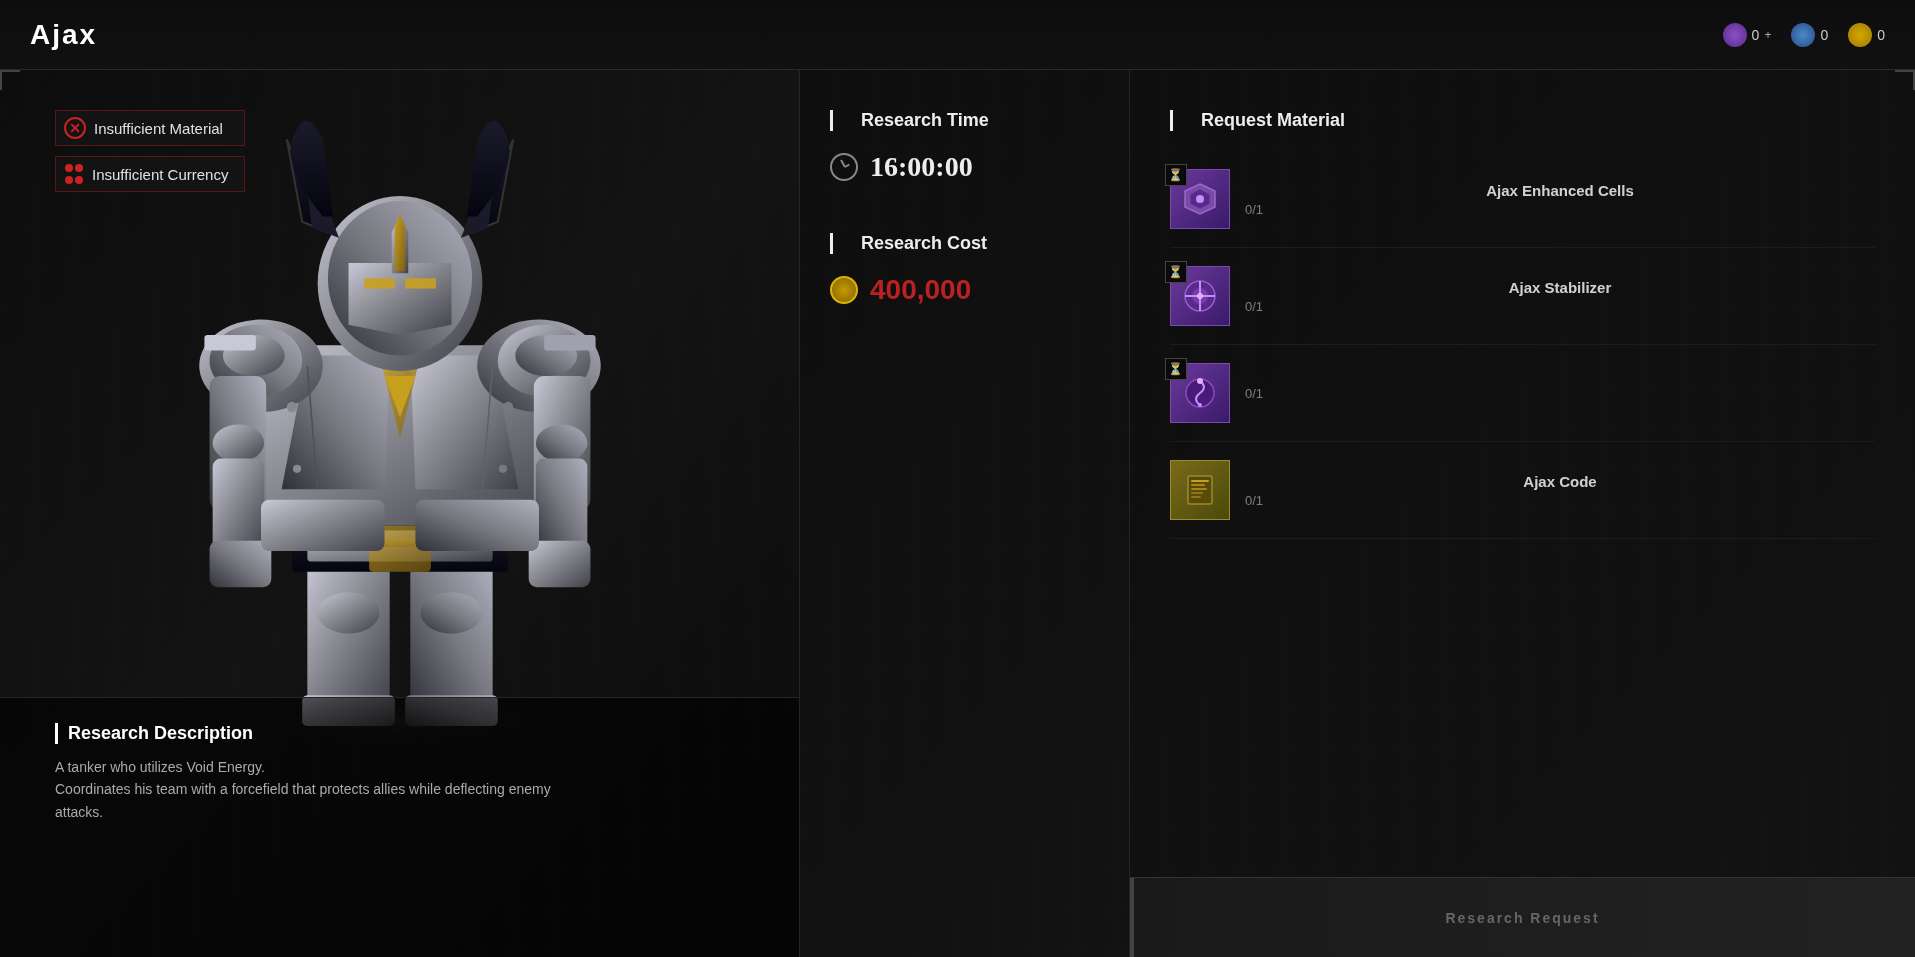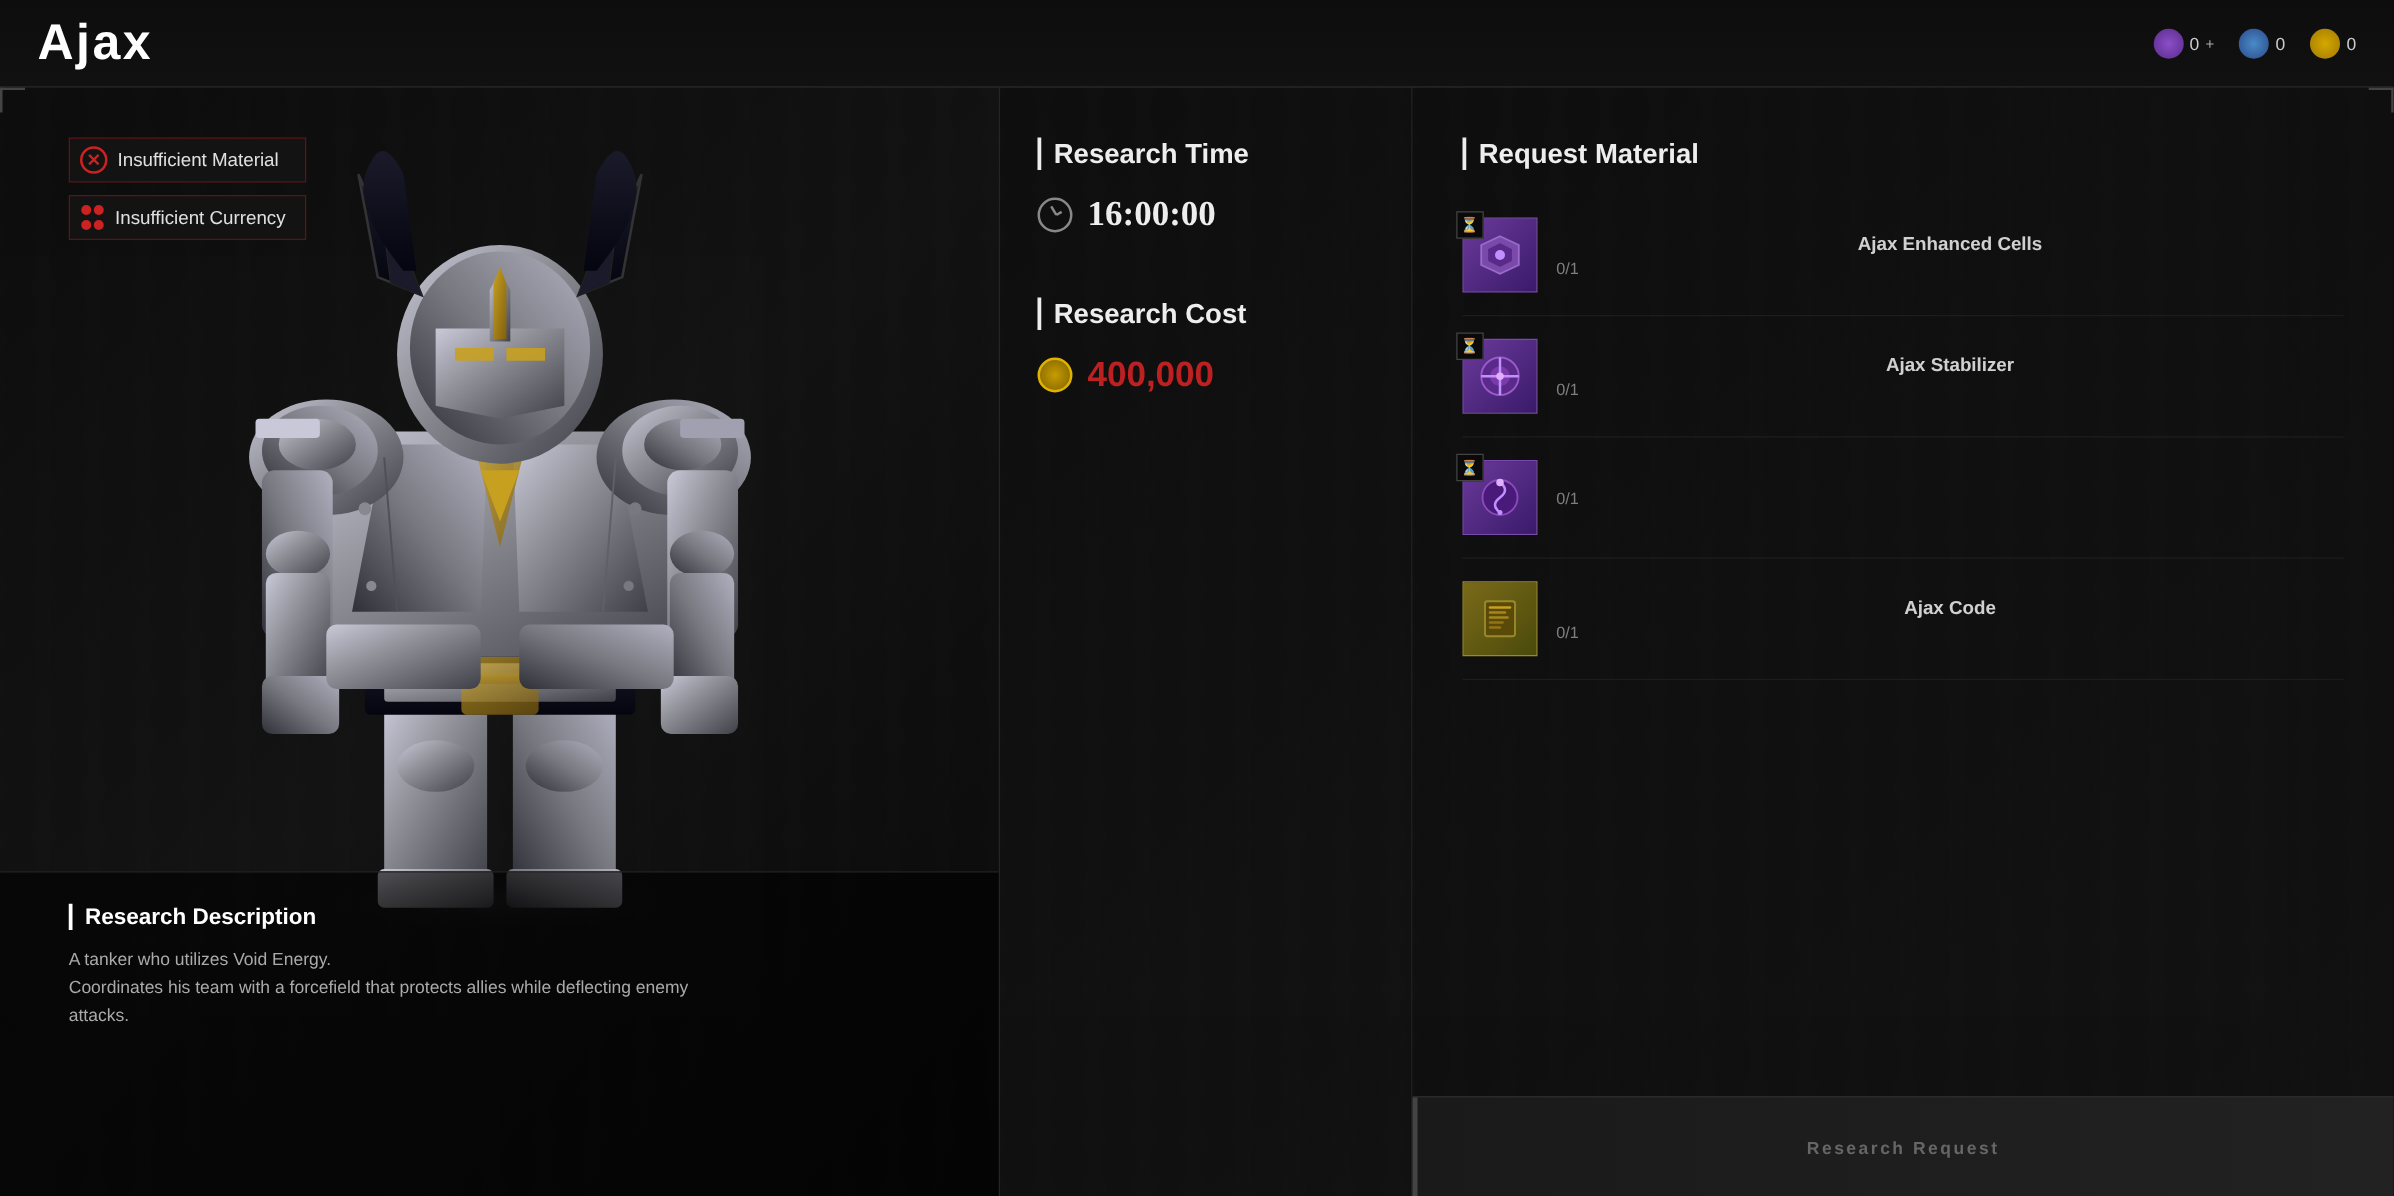--- a/index.html
+++ b/index.html
@@ -33,21 +33,21 @@
       height: 70px;
       background: linear-gradient(to bottom, #0d0d0d, #111);
       border-bottom: 1px solid #2a2a2a;
       display: flex;
       align-items: center;
       padding: 0 30px;
       z-index: 10;
     }
 
     .header-title {
-      font-size: 40px;
+      font-size: 28px;
       font-weight: bold;
       color: #ffffff;
       letter-spacing: 2px;
     }
 
     .header-resources {
       margin-left: auto;
       display: flex;
       align-items: center;
       gap: 20px;
@@ -216,26 +216,26 @@
       top: 70px;
       left: 800px;
       width: 330px;
       bottom: 0;
       background: linear-gradient(135deg, #0f0f0f 0%, #131313 100%);
       border-right: 1px solid #252525;
       padding: 40px 30px;
     }
 
     .section-label {
-      font-size: 22px;
+      font-size: 18px;
       font-weight: bold;
       color: #ffffff;
       margin-bottom: 20px;
       border-left: 3px solid #ffffff;
-      padding-left: 10px;
+      padding-left: 28px;
     }
 
     .research-time-value {
       display: flex;
       align-items: center;
       gap: 12px;
       margin-bottom: 50px;
     }
 
     .clock-icon {

